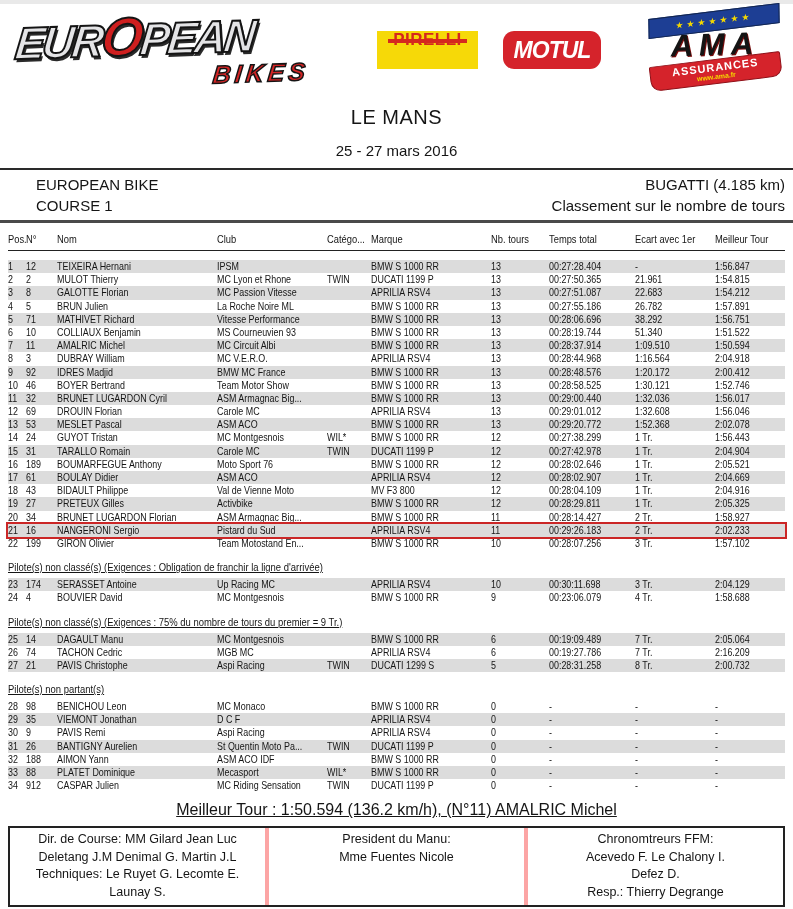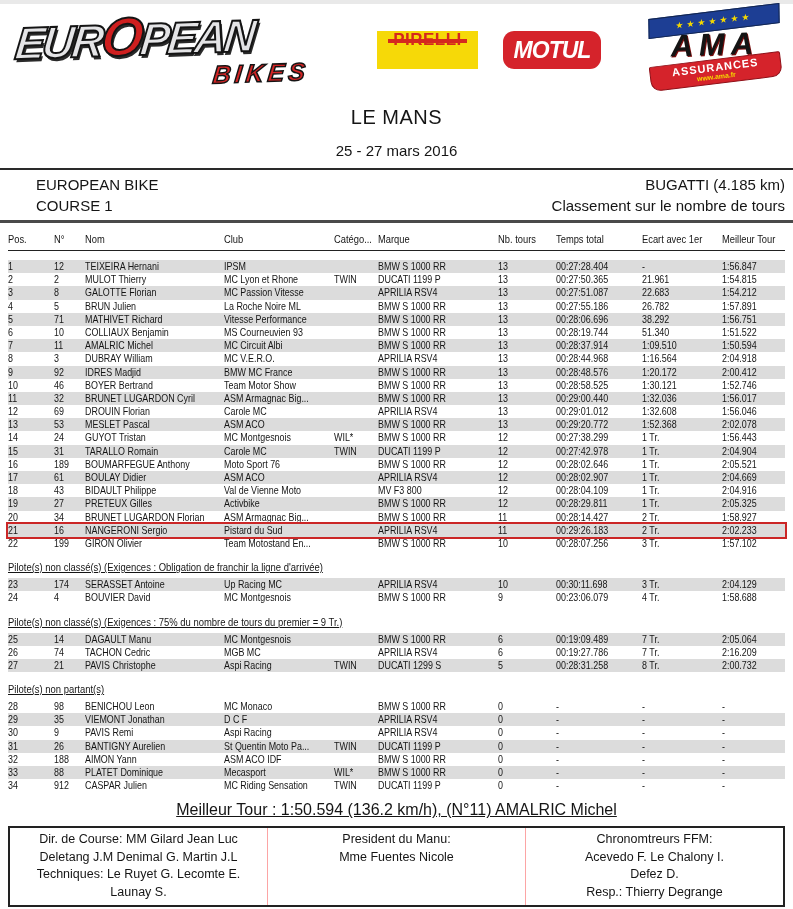--- a/index.html
+++ b/index.html
@@ -65,30 +65,30 @@
   
   .results { padding:0 8px; margin-top:10px; }
   .thead { display:flex; font-size:11px; padding-bottom:4px; border-bottom:1px solid #222; }
   .tbody { margin-top:9px; }
   .trow { display:flex; height:13.2px; }
   .trow.stripe { background:#dcdcdc; }
   .trow.hl { box-shadow:0 0 0 2px #cb2727; position:relative; z-index:2; }
   .c { flex:0 0 auto; overflow:hidden; white-space:nowrap; line-height:13.2px; font-size:10.5px; }
   .thead .c { font-size:11px; line-height:13px; }
   .c > span { display:inline-block; transform:scaleX(0.85); transform-origin:0 50%; white-space:nowrap; }
-  .c0{width:46px}.c1{width:31px}.c2{width:139px}.c3{width:110px}.c4{width:44px}
+  .c0{width:18px}.c1{width:31px}.c2{width:160px}.c3{width:110px}.c4{width:44px}
   .c5{width:120px}.c6{width:58px}.c7{width:86px}.c8{width:80px}.c9{width:84px}
   .section-header { margin-top:10px; margin-bottom:4px; height:14px; line-height:14px; font-size:10.5px; }
   .section-header > span { text-decoration:underline; display:inline-block; transform:scaleX(0.9); transform-origin:0 50%; }
 
   
   .bestlap { text-align:center; margin-top:11px; font-size:16px; line-height:14px; }
   .bestlap > span { text-decoration:underline; }
   .officials { display:flex; margin:9px 8px 0; border:2px solid #222; }
-  .off-cell { flex:1; border-right:1px solid #fca5a5; text-align:center; font-size:12.5px; line-height:17.5px; padding:3px 4px 4px; }
+  .off-cell { flex:1; border-right:4px solid #fca5a5; text-align:center; font-size:12.5px; line-height:17.5px; padding:3px 4px 4px; }
   .off-cell:last-child { border-right:none; }
 </style>
 </head>
 <body>
 
 <div class="top-strip"></div>
 
 <div class="logos">
   <div class="eb-logo">
     <div class="eb-main"><span>EUR</span><span class="eb-o">O</span><span>PEAN</span></div>

